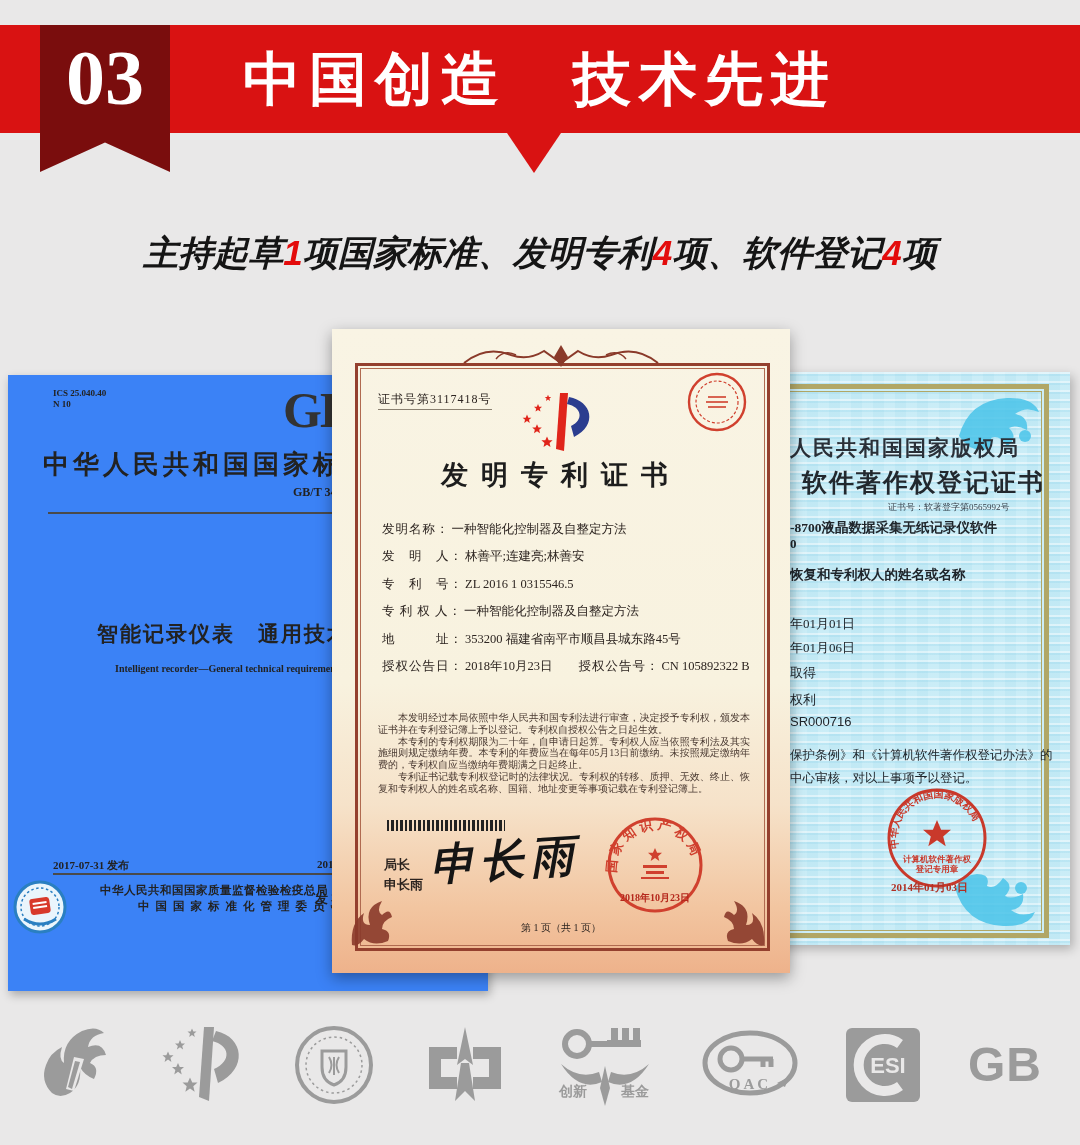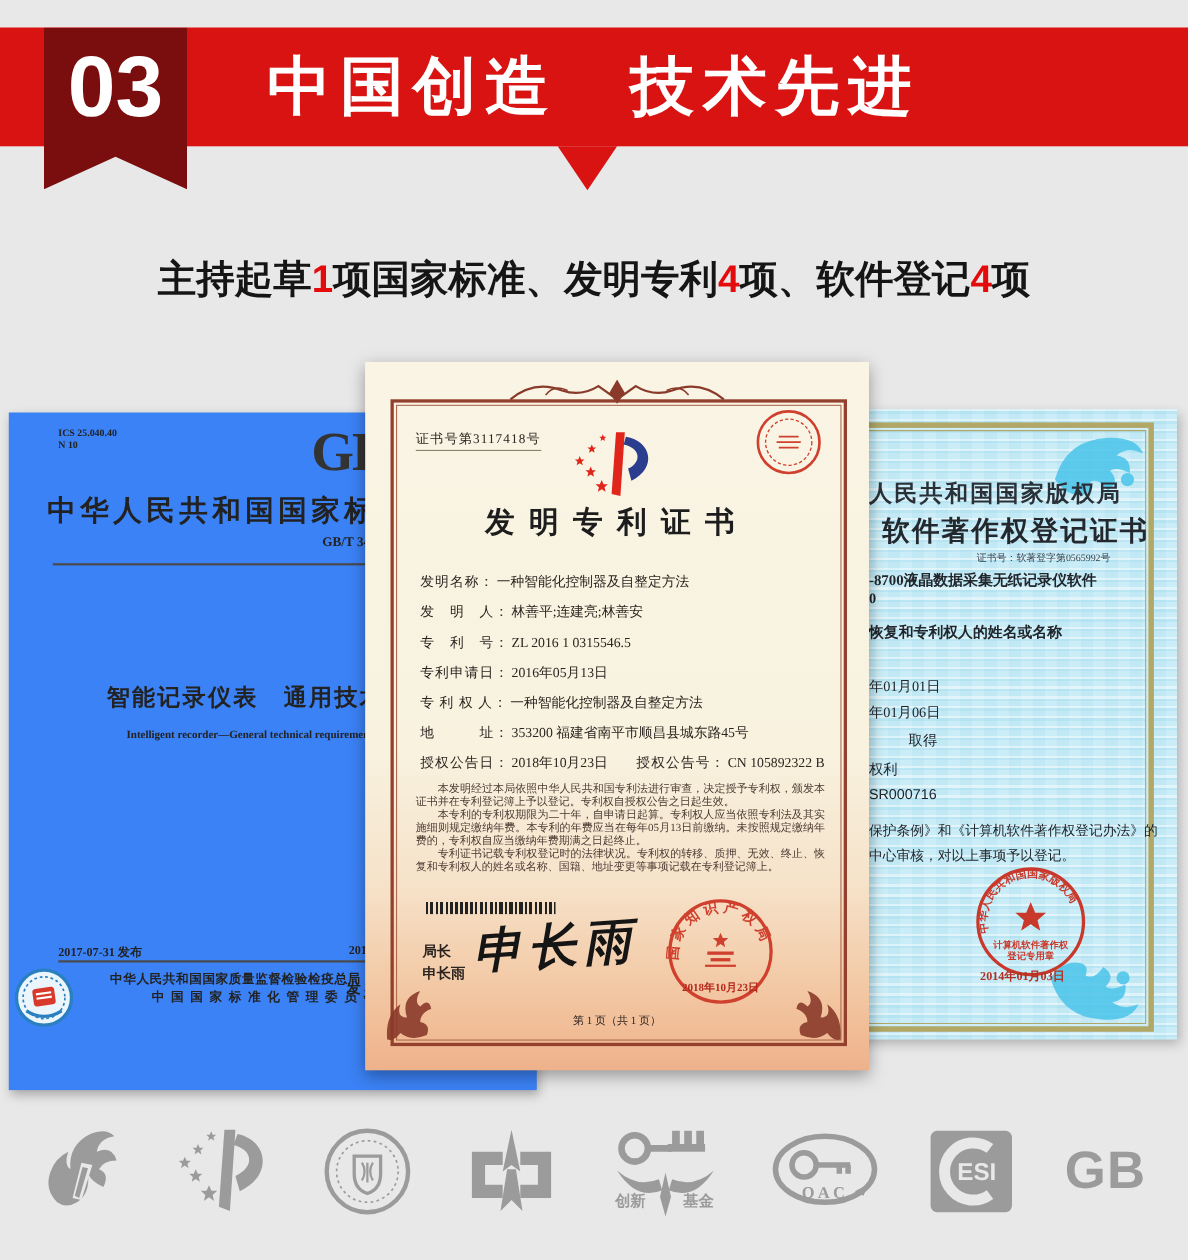--- a/index.html
+++ b/index.html
@@ -9,24 +9,24 @@
   .banner{position:absolute;left:0;top:25px;width:1080px;height:108px;background:#d91212;}
   .banner-title{position:absolute;left:0;top:0;width:100%;height:108px;line-height:108px;
       text-align:center;color:#fff;font-size:58px;font-weight:bold;letter-spacing:8px;
       font-family:"Liberation Sans",sans-serif;white-space:nowrap;}
   .banner-tri{position:absolute;left:507px;top:133px;width:0;height:0;
       border-left:27px solid transparent;border-right:27px solid transparent;
       border-top:40px solid #d91212;}
   .ribbon{position:absolute;left:40px;top:25px;width:130px;height:147px;background:#7a0d0d;
       clip-path:polygon(0 0,100% 0,100% 100%,50% 80%,0 100%);}
   .ribbon-num{position:absolute;left:0;top:8px;width:100%;text-align:center;color:#fff;
-      font-size:78px;font-weight:bold;font-family:Liberation Sans, sans-serif;}
+      font-size:78px;font-weight:bold;font-family:Liberation Serif, serif;}
   
   .subtitle{position:absolute;left:0;top:230px;width:1080px;text-align:center;
-      font-size:35px;font-weight:bold;color:#151515;white-space:nowrap;}
+      font-size:35px;font-weight:bold;color:#151515;white-space:nowrap;font-style:italic;}
   .subtitle .num{color:#e30b0b;}
   
   .cert{position:absolute;overflow:hidden;}
   
   .cert-std{left:8px;top:375px;width:480px;height:616px;background:#3b82f6;z-index:1;
       box-shadow:2px 4px 9px rgba(0,0,0,.28);font-family:"Liberation Serif",serif;color:#222;}
   .std-ics{position:absolute;left:45px;top:13px;font-size:9px;font-weight:bold;line-height:11px;}
   .std-gb{position:absolute;left:275px;top:6px;font-size:50px;font-weight:900;color:#333;
       letter-spacing:-2px;font-family:"Liberation Serif",serif;}
   .std-head{position:absolute;left:35px;top:72px;font-size:26px;font-weight:bold;
@@ -169,21 +169,21 @@
       </svg>
     </div>
     <div class="sw-h1">人民共和国国家版权局</div>
     <div class="sw-h2">软件著作权登记证书</div>
     <div class="sw-certno">证书号：软著登字第0565992号</div>
     <div class="sw-name">-8700液晶数据采集无纸记录仪软件</div>
     <div class="sw-name2">0</div>
     <div class="sw-owner">恢复和专利权人的姓名或名称</div>
     <div class="sw-line" style="top:243px;">年01月01日</div>
     <div class="sw-line" style="top:267px;">年01月06日</div>
-    <div class="sw-line" style="top:292px;padding-left:36px;">取得</div>
+    <div class="sw-line" style="top:292px;">取得</div>
     <div class="sw-line" style="top:319px;">权利</div>
     <div class="sw-line" style="top:342px;font-family:'Liberation Sans',sans-serif;">SR000716</div>
     <div class="sw-line" style="top:375px;font-size:12.5px;">保护条例》和《计算机软件著作权登记办法》的</div>
     <div class="sw-line" style="top:398px;font-size:12.5px;">中心审核，对以上事项予以登记。</div>
     <div class="sw-seal">
       <svg width="104" height="104" viewBox="0 0 104 104">
         <defs>
           <path id="swArc" d="M 14 64 A 40 40 0 1 1 90 64"></path>
           <polygon id="swStar" points="0,-14 4.1,-4.3 14,-4.3 6.2,2.5 8.7,12.2 0,6.2 -8.7,12.2 -6.2,2.5 -14,-4.3 -4.1,-4.3"></polygon>
         </defs>
@@ -234,21 +234,20 @@
             <line x1="20" y1="31" x2="42" y2="31"></line>
           <line x1="22" y1="36" x2="40" y2="36"></line>
         </g>
       </svg>
     </div>
     <div class="p-title">发明专利证书</div>
     <div class="p-rows">
       <div class="p-row"><span class="lab">发明名称：</span><span class="val">一种智能化控制器及自整定方法</span></div>
       <div class="p-row"><span class="lab">发　明　人：</span><span class="val">林善平;连建亮;林善安</span></div>
       <div class="p-row"><span class="lab">专　利　号：</span><span class="val">ZL 2016 1 0315546.5</span></div>
-      <div class="p-row"><span class="lab">专利申请日：</span><span class="val">2016年05月13日</span></div>
       <div class="p-row"><span class="lab">专 利 权 人：</span><span class="val">一种智能化控制器及自整定方法</span></div>
       <div class="p-row"><span class="lab">地　　　址：</span><span class="val">353200 福建省南平市顺昌县城东路45号</span></div>
       <div class="p-row"><span class="lab">授权公告日：</span><span class="val">2018年10月23日</span><span class="lab second">授权公告号：</span><span class="val">CN 105892322 B</span></div>
     </div>
     <div class="p-paras">
       <p>本发明经过本局依照中华人民共和国专利法进行审查，决定授予专利权，颁发本证书并在专利登记簿上予以登记。专利权自授权公告之日起生效。</p>
       <p>本专利的专利权期限为二十年，自申请日起算。专利权人应当依照专利法及其实施细则规定缴纳年费。本专利的年费应当在每年05月13日前缴纳。未按照规定缴纳年费的，专利权自应当缴纳年费期满之日起终止。</p>
       <p>专利证书记载专利权登记时的法律状况。专利权的转移、质押、无效、终止、恢复和专利权人的姓名或名称、国籍、地址变更等事项记载在专利登记簿上。</p>
     </div>
     <div class="p-barcode"></div>

